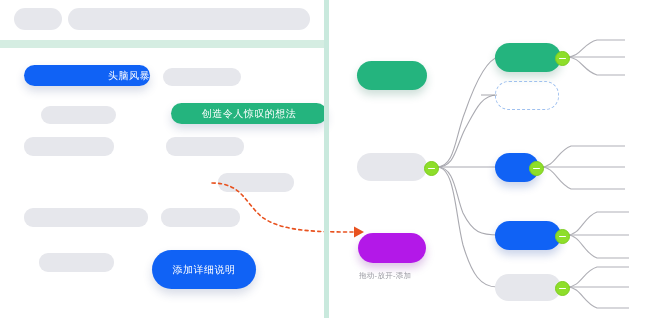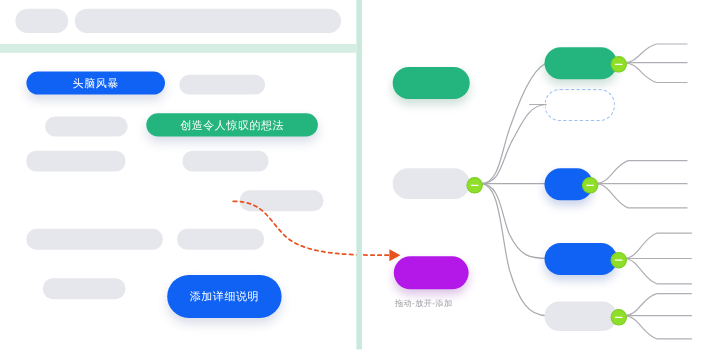--- a/index.html
+++ b/index.html
@@ -34,21 +34,21 @@
     position:absolute;
     display:flex;align-items:center;justify-content:center;
     border-radius:20px;
     color:#ffffff;
     font-size:10px;
     letter-spacing:.5px;
     white-space:nowrap;
     box-shadow:0 5px 10px rgba(40,60,120,.18);
   }
   .pill-blue{background:#1062f5;}
-  .pill-green{background:#24b47e;}
+  .pill-green{background:#24b47e;margin-left:38px;}
   .pill-purple{background:#b318e8;
     background:linear-gradient(90deg,#b415ea,#c01ef2);}
 
   
   .right-panel{position:absolute;left:329px;top:17px;width:323px;height:318px;}
   .map-svg{position:absolute;left:0;top:0;}
 
   .mnode{
     position:absolute;border-radius:16px;
   }
@@ -83,21 +83,21 @@
 </head>
 <body>
 
 <div id="stage">
 
   <div class="left-panel">
 
     <div class="ph" style="left:14px;top:8px;width:48px;height:22px;border-radius:11px;"></div>
     <div class="ph" style="left:68px;top:8px;width:242px;height:22px;border-radius:11px;"></div>
 
-    <div class="pill pill-blue" style="left:24px;top:65px;width:126px;height:21px;">
+    <div class="pill pill-blue" style="left:24px;top:65px;width:126px;height:21px;justify-content:flex-end;">
       <span>头脑风暴</span>
     </div>
     <div class="ph" style="left:163px;top:68px;width:78px;height:18px;border-radius:9px;"></div>
 
     <div class="ph" style="left:41px;top:106px;width:75px;height:18px;border-radius:9px;"></div>
     <div class="pill pill-green" style="left:133px;top:103px;width:156px;height:21px;">
       <span>创造令人惊叹的想法</span>
     </div>
 
     <div class="ph" style="left:24px;top:137px;width:90px;height:19px;border-radius:9px;"></div>

